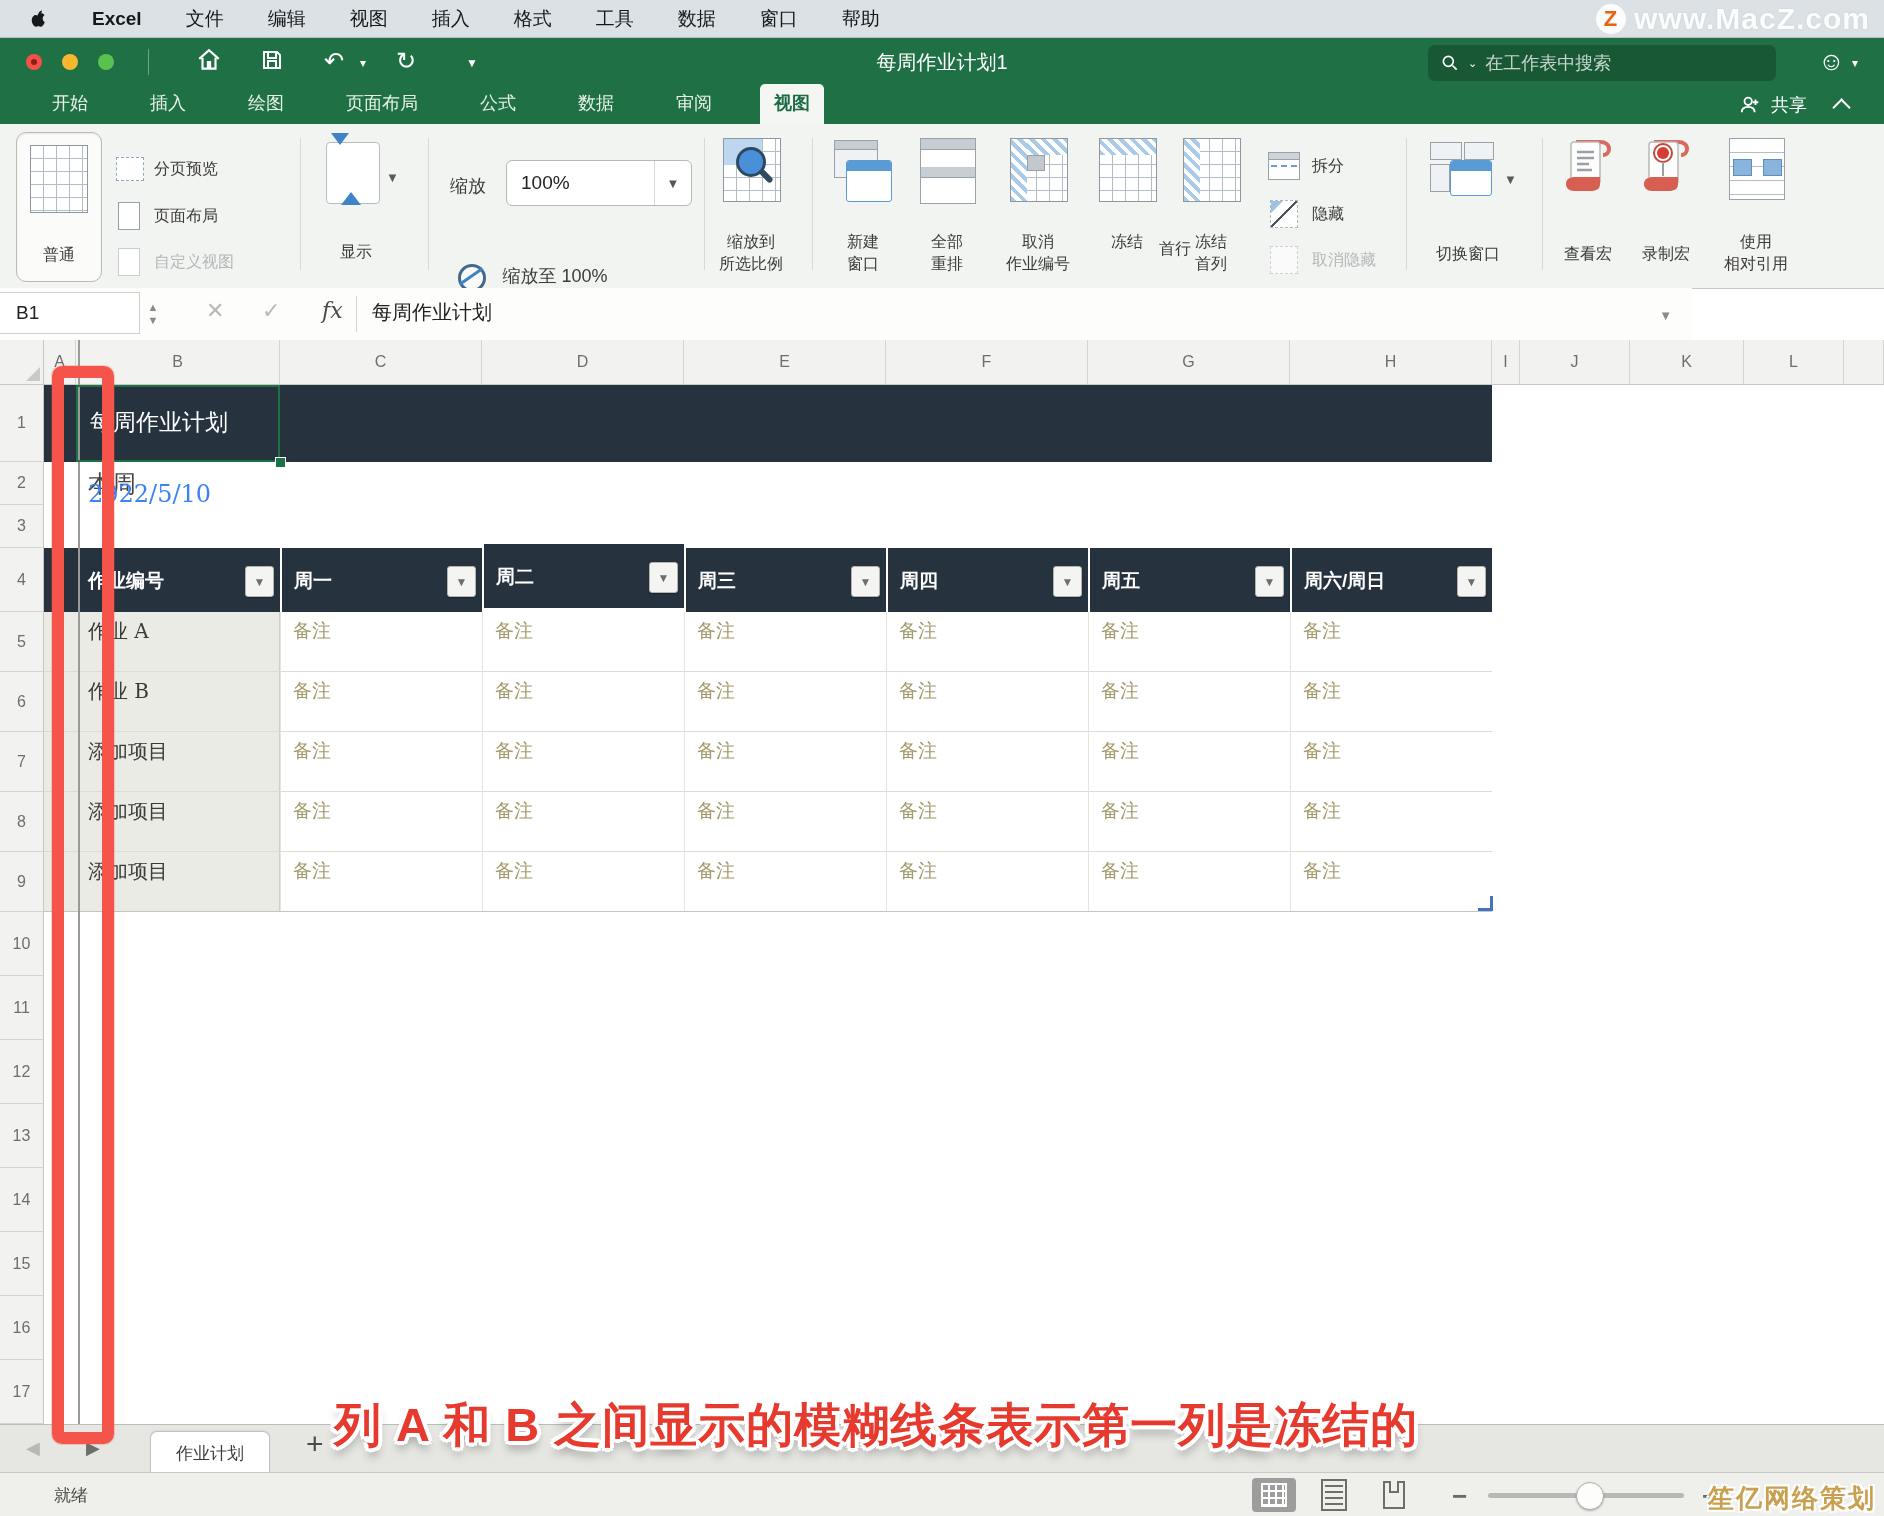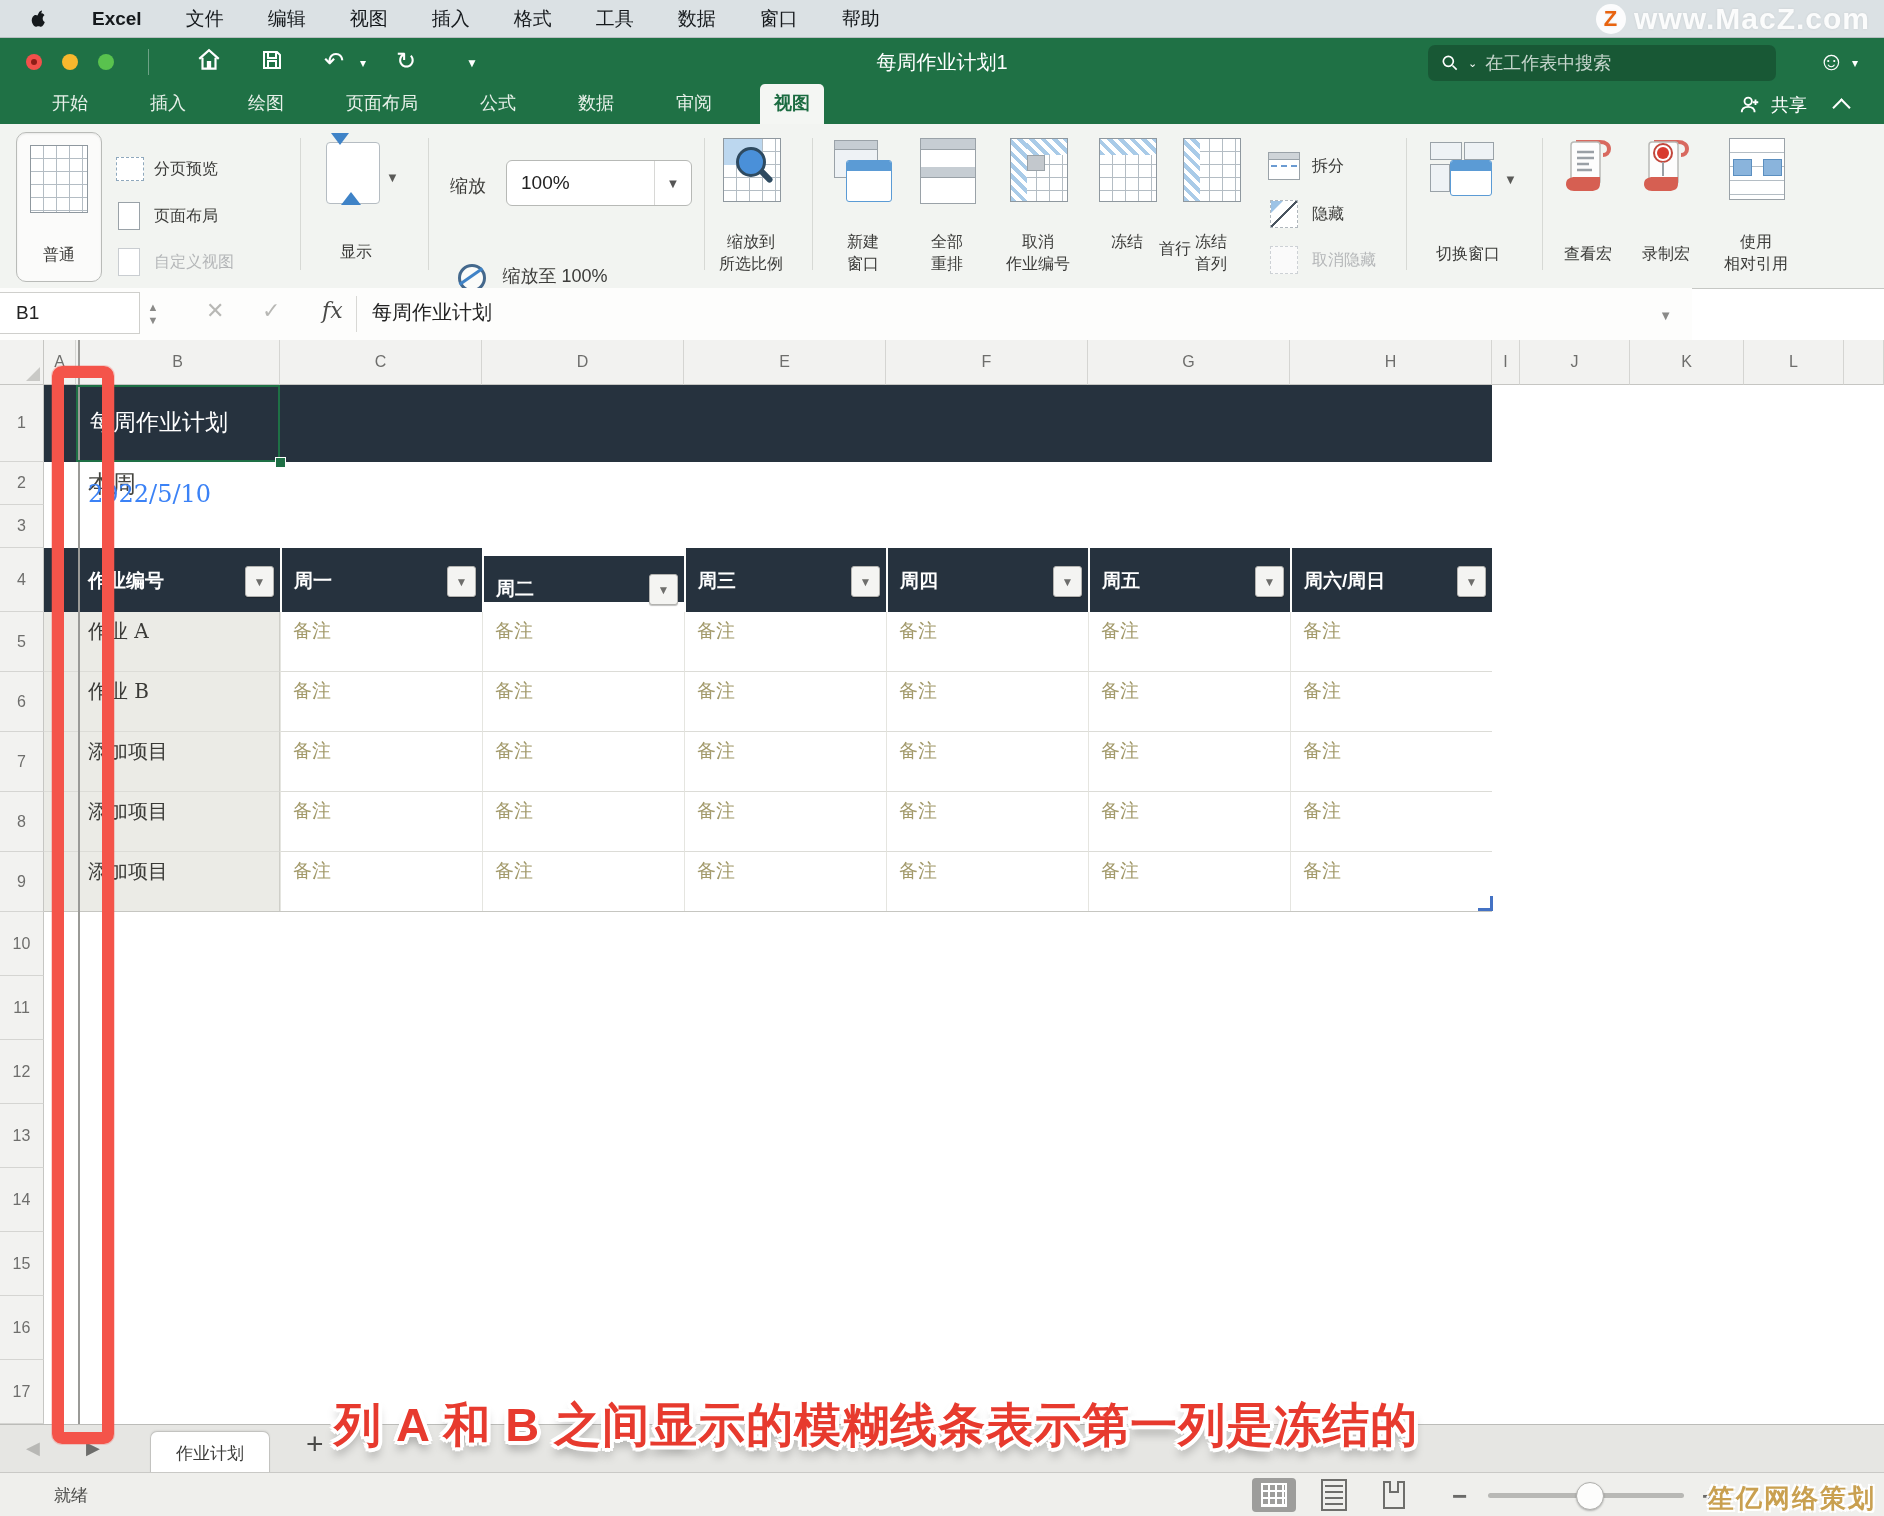--- a/index.html
+++ b/index.html
@@ -449,21 +449,21 @@
       <div class="serifcell" style="position: absolute; left: 88px; top: 480px; color: #3b82f6;">2022/5/10</div>
       <div class="dark" style="position: absolute; left: 44px; top: 548px; width: 32px; height: 64px;"></div>
       <div class="thcell first" style="position: absolute; left: 76px; top: 548px; width: 204px; height: 64px;">
         <div class="thlabel">作业编号</div>
         <div class="filterbtn">▼</div>
       </div>
       <div class="thcell" style="position: absolute; left: 280px; top: 548px; width: 202px; height: 64px;">
         <div class="thlabel">周一</div>
         <div class="filterbtn">▼</div>
       </div>
-      <div class="thcell" style="position: absolute; left: 482px; top: 556px; width: 202px; height: 46px;">
+      <div class="thcell" style="position: absolute; left: 482px; top: 544px; width: 202px; height: 64px;">
         <div class="thlabel">周二</div>
         <div class="filterbtn">▼</div>
       </div>
       <div class="thcell" style="position: absolute; left: 684px; top: 548px; width: 202px; height: 64px;">
         <div class="thlabel">周三</div>
         <div class="filterbtn">▼</div>
       </div>
       <div class="thcell" style="position: absolute; left: 886px; top: 548px; width: 202px; height: 64px;">
         <div class="thlabel">周四</div>
         <div class="filterbtn">▼</div>

